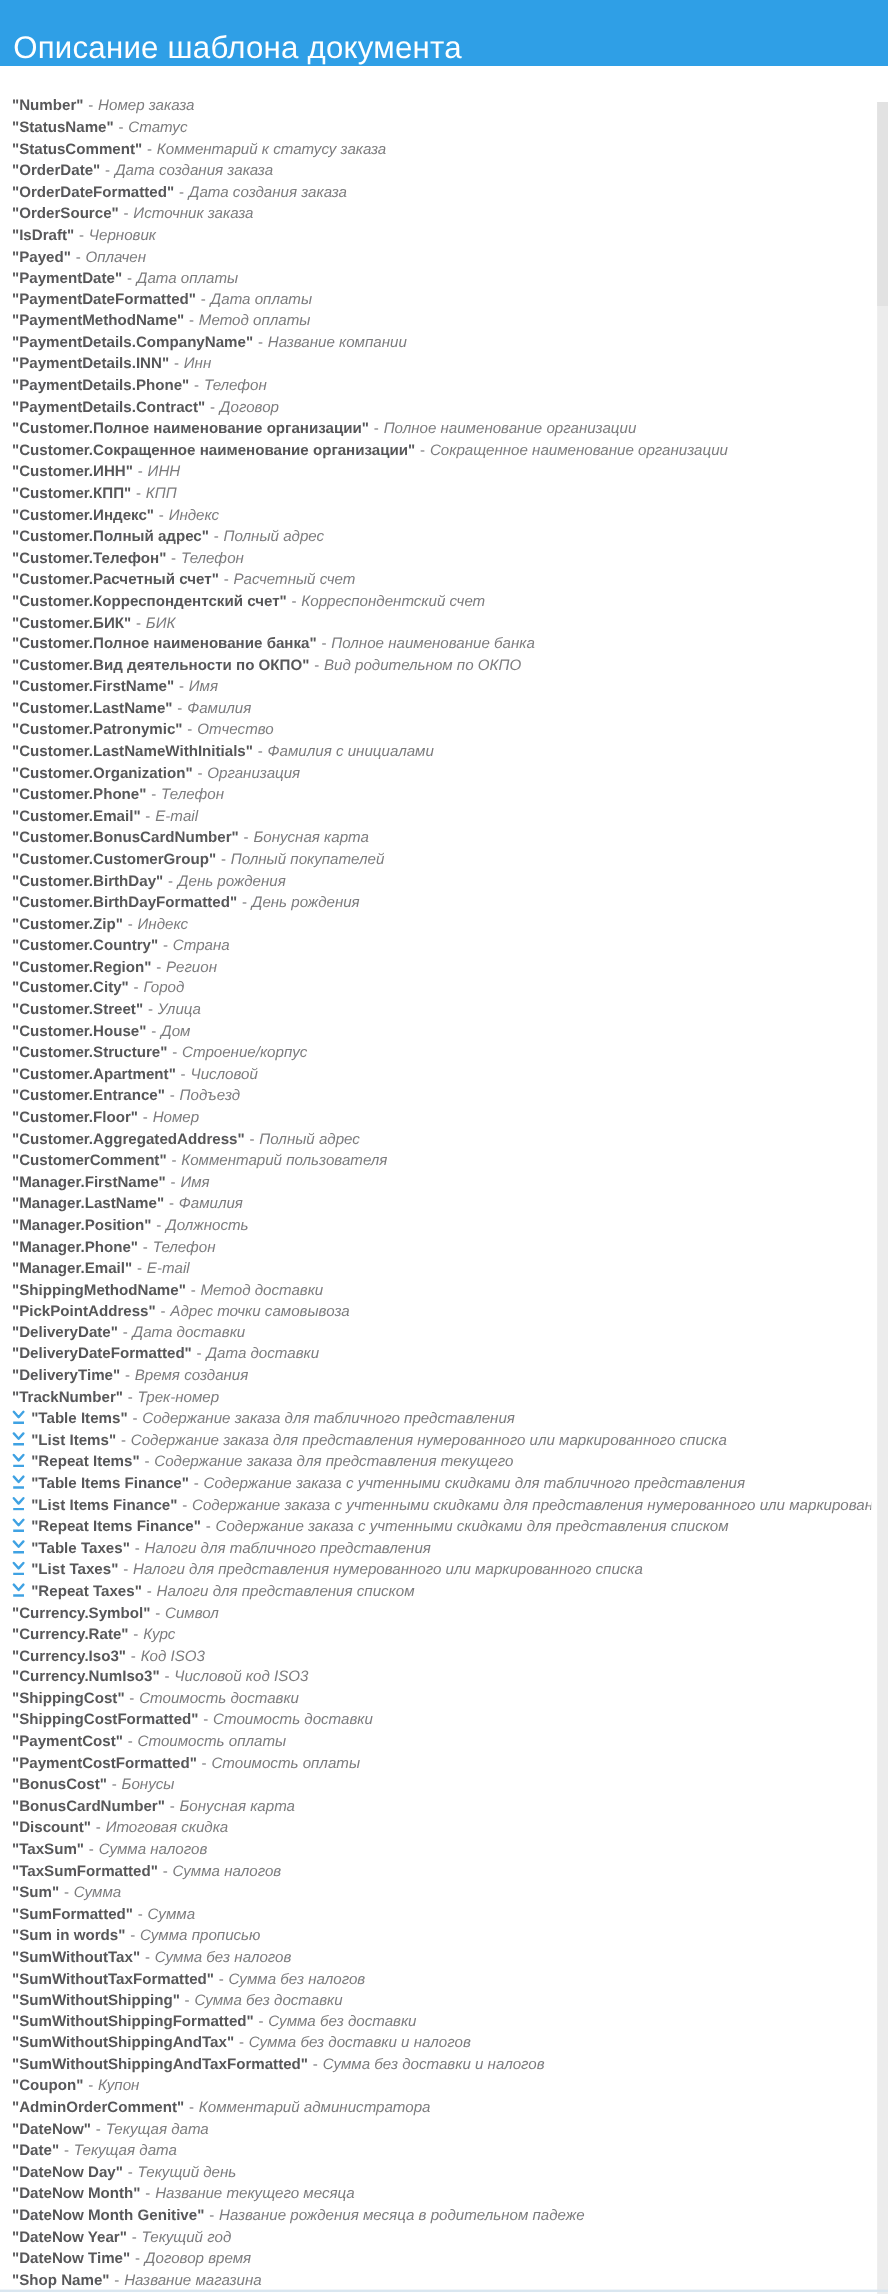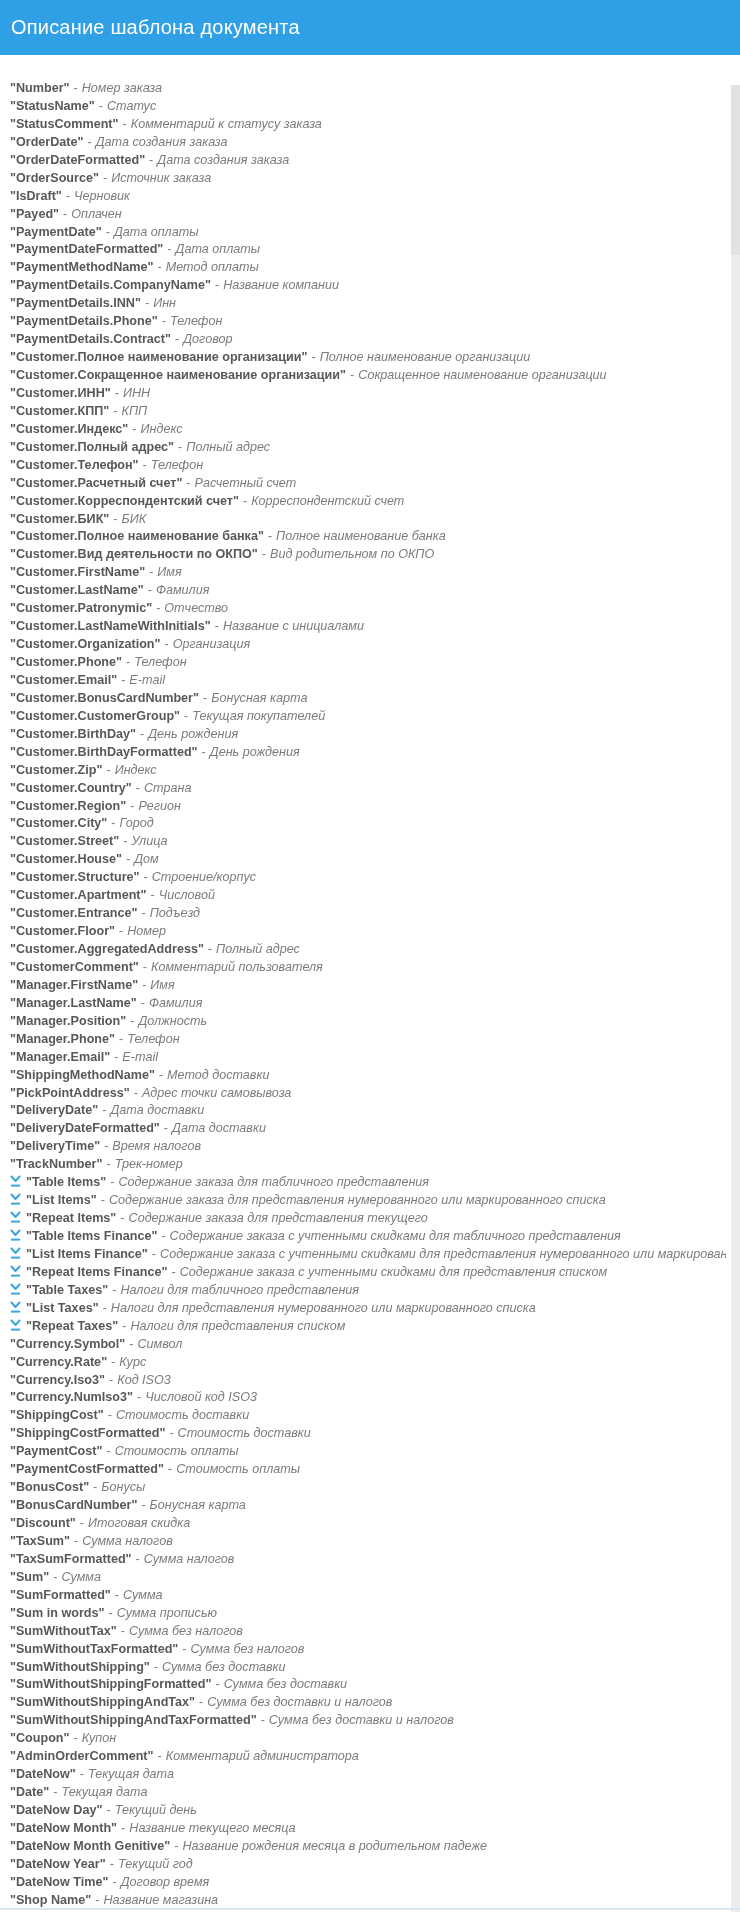--- a/index.html
+++ b/index.html
@@ -5,23 +5,23 @@
   html,body{margin:0;padding:0;}
   body{
     width:740px;height:1912px;position:relative;overflow:hidden;
     background:#ffffff;
     font-family:"Liberation Sans","DejaVu Sans",sans-serif;
   }
   .modal-header{
     position:absolute;top:0;left:0;width:740px;height:55px;
     background:var(--header_bg,#2f9fe6);
     color:var(--header_text,#fff);
-    display:flex;align-items:center;
+    display:flex;align-items:flex-end;
     padding-left:11px;box-sizing:border-box;
-    font-size:20px;font-weight:400;letter-spacing:.2px;
+    font-size:26px;font-weight:400;letter-spacing:.2px;
   }
   .modal-body{
     position:absolute;top:55px;left:0;right:0;bottom:0;
     padding:25px 14px 0 10px;box-sizing:border-box;
     overflow:hidden;background:#ffffff;
   }
   .row{
     height:17.95px;line-height:17.95px;
     white-space:nowrap;overflow:hidden;
     font-size:12.6px;
@@ -74,26 +74,26 @@
     <div class="row"><span class="key">"Customer.Полный адрес"</span><span class="sep">-</span><span class="desc">Полный адрес</span></div>
     <div class="row"><span class="key">"Customer.Телефон"</span><span class="sep">-</span><span class="desc">Телефон</span></div>
     <div class="row"><span class="key">"Customer.Расчетный счет"</span><span class="sep">-</span><span class="desc">Расчетный счет</span></div>
     <div class="row"><span class="key">"Customer.Корреспондентский счет"</span><span class="sep">-</span><span class="desc">Корреспондентский счет</span></div>
     <div class="row"><span class="key">"Customer.БИК"</span><span class="sep">-</span><span class="desc">БИК</span></div>
     <div class="row"><span class="key">"Customer.Полное наименование банка"</span><span class="sep">-</span><span class="desc">Полное наименование банка</span></div>
     <div class="row"><span class="key">"Customer.Вид деятельности по ОКПО"</span><span class="sep">-</span><span class="desc">Вид родительном по ОКПО</span></div>
     <div class="row"><span class="key">"Customer.FirstName"</span><span class="sep">-</span><span class="desc">Имя</span></div>
     <div class="row"><span class="key">"Customer.LastName"</span><span class="sep">-</span><span class="desc">Фамилия</span></div>
     <div class="row"><span class="key">"Customer.Patronymic"</span><span class="sep">-</span><span class="desc">Отчество</span></div>
-    <div class="row"><span class="key">"Customer.LastNameWithInitials"</span><span class="sep">-</span><span class="desc">Название с инициалами</span></div>
+    <div class="row"><span class="key">"Customer.LastNameWithInitials"</span><span class="sep">-</span><span class="desc">Фамилия с инициалами</span></div>
     <div class="row"><span class="key">"Customer.Organization"</span><span class="sep">-</span><span class="desc">Организация</span></div>
     <div class="row"><span class="key">"Customer.Phone"</span><span class="sep">-</span><span class="desc">Телефон</span></div>
     <div class="row"><span class="key">"Customer.Email"</span><span class="sep">-</span><span class="desc">E-mail</span></div>
     <div class="row"><span class="key">"Customer.BonusCardNumber"</span><span class="sep">-</span><span class="desc">Бонусная карта</span></div>
-    <div class="row"><span class="key">"Customer.CustomerGroup"</span><span class="sep">-</span><span class="desc">Текущая покупателей</span></div>
+    <div class="row"><span class="key">"Customer.CustomerGroup"</span><span class="sep">-</span><span class="desc">Полный покупателей</span></div>
     <div class="row"><span class="key">"Customer.BirthDay"</span><span class="sep">-</span><span class="desc">День рождения</span></div>
     <div class="row"><span class="key">"Customer.BirthDayFormatted"</span><span class="sep">-</span><span class="desc">День рождения</span></div>
     <div class="row"><span class="key">"Customer.Zip"</span><span class="sep">-</span><span class="desc">Индекс</span></div>
     <div class="row"><span class="key">"Customer.Country"</span><span class="sep">-</span><span class="desc">Страна</span></div>
     <div class="row"><span class="key">"Customer.Region"</span><span class="sep">-</span><span class="desc">Регион</span></div>
     <div class="row"><span class="key">"Customer.City"</span><span class="sep">-</span><span class="desc">Город</span></div>
     <div class="row"><span class="key">"Customer.Street"</span><span class="sep">-</span><span class="desc">Улица</span></div>
     <div class="row"><span class="key">"Customer.House"</span><span class="sep">-</span><span class="desc">Дом</span></div>
     <div class="row"><span class="key">"Customer.Structure"</span><span class="sep">-</span><span class="desc">Строение/корпус</span></div>
     <div class="row"><span class="key">"Customer.Apartment"</span><span class="sep">-</span><span class="desc">Числовой</span></div>
@@ -103,21 +103,21 @@
     <div class="row"><span class="key">"CustomerComment"</span><span class="sep">-</span><span class="desc">Комментарий пользователя</span></div>
     <div class="row"><span class="key">"Manager.FirstName"</span><span class="sep">-</span><span class="desc">Имя</span></div>
     <div class="row"><span class="key">"Manager.LastName"</span><span class="sep">-</span><span class="desc">Фамилия</span></div>
     <div class="row"><span class="key">"Manager.Position"</span><span class="sep">-</span><span class="desc">Должность</span></div>
     <div class="row"><span class="key">"Manager.Phone"</span><span class="sep">-</span><span class="desc">Телефон</span></div>
     <div class="row"><span class="key">"Manager.Email"</span><span class="sep">-</span><span class="desc">E-mail</span></div>
     <div class="row"><span class="key">"ShippingMethodName"</span><span class="sep">-</span><span class="desc">Метод доставки</span></div>
     <div class="row"><span class="key">"PickPointAddress"</span><span class="sep">-</span><span class="desc">Адрес точки самовывоза</span></div>
     <div class="row"><span class="key">"DeliveryDate"</span><span class="sep">-</span><span class="desc">Дата доставки</span></div>
     <div class="row"><span class="key">"DeliveryDateFormatted"</span><span class="sep">-</span><span class="desc">Дата доставки</span></div>
-    <div class="row"><span class="key">"DeliveryTime"</span><span class="sep">-</span><span class="desc">Время налогов</span></div>
+    <div class="row"><span class="key">"DeliveryTime"</span><span class="sep">-</span><span class="desc">Время создания</span></div>
     <div class="row"><span class="key">"TrackNumber"</span><span class="sep">-</span><span class="desc">Трек-номер</span></div>
     <div class="row"><svg class="expand-icon" width="11" height="12" viewBox="0 0 11 12">
         <path d="M1.5 1.5 L5.5 6 L9.5 1.5" fill="none" stroke="#3fa2e3" stroke-width="2" stroke-linecap="round" stroke-linejoin="round"></path>
         <line x1="1" y1="10.6" x2="10" y2="10.6" stroke="#3fa2e3" stroke-width="2"></line>
       </svg><span class="key">"Table Items"</span><span class="sep">-</span><span class="desc">Содержание заказа для табличного представления</span></div>
     <div class="row"><svg class="expand-icon" width="11" height="12" viewBox="0 0 11 12">
         <path d="M1.5 1.5 L5.5 6 L9.5 1.5" fill="none" stroke="#3fa2e3" stroke-width="2" stroke-linecap="round" stroke-linejoin="round"></path>
         <line x1="1" y1="10.6" x2="10" y2="10.6" stroke="#3fa2e3" stroke-width="2"></line>
       </svg><span class="key">"List Items"</span><span class="sep">-</span><span class="desc">Содержание заказа для представления нумерованного или маркированного списка</span></div>
     <div class="row"><svg class="expand-icon" width="11" height="12" viewBox="0 0 11 12">

